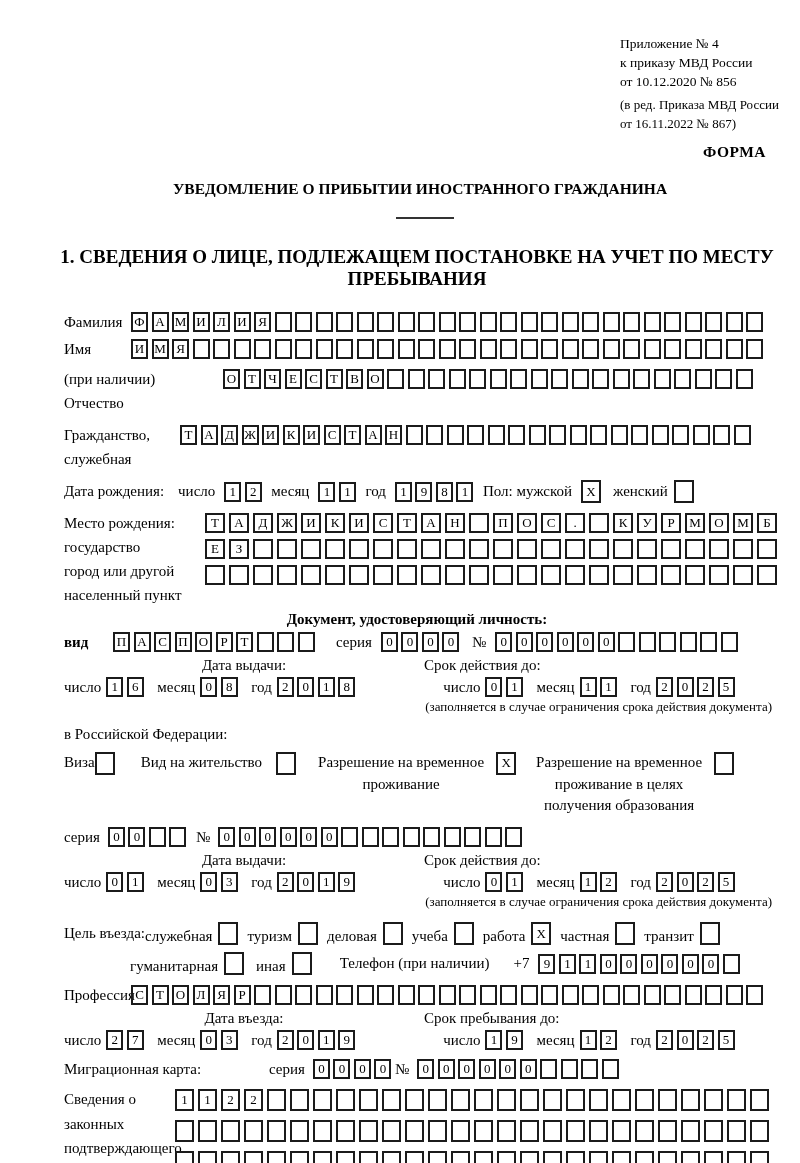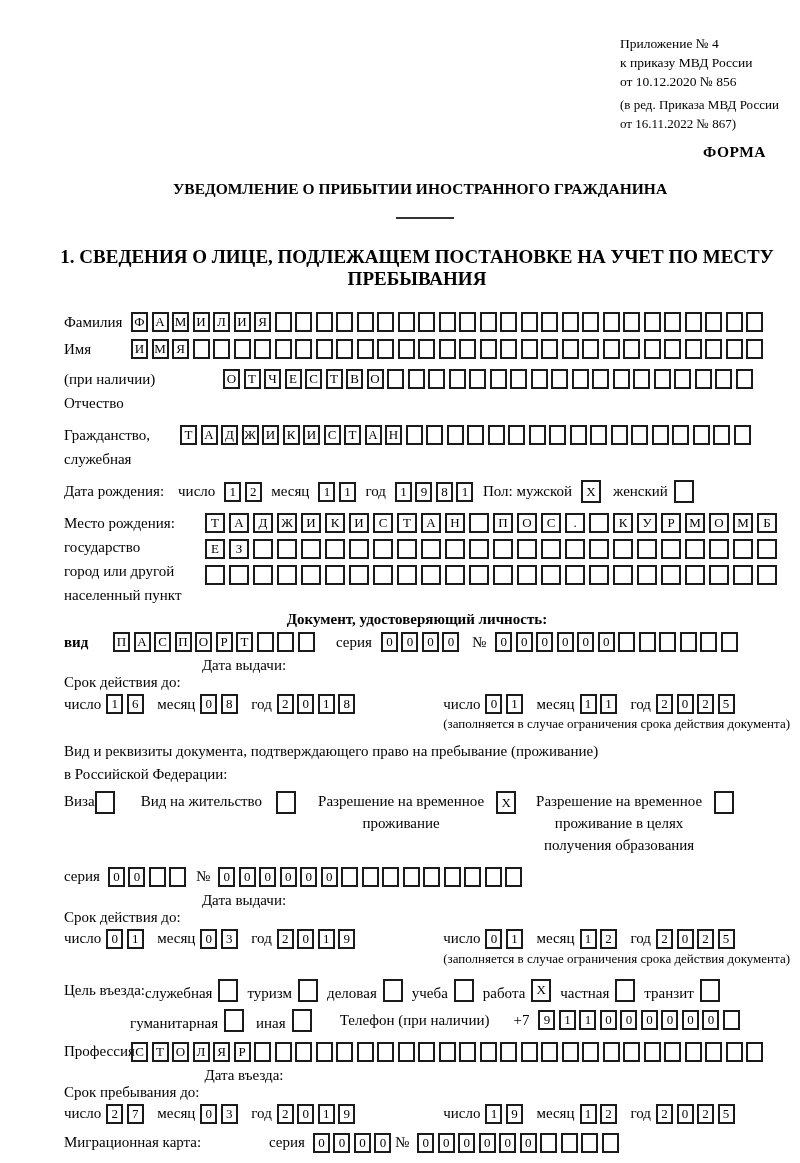--- a/index.html
+++ b/index.html
@@ -47,29 +47,29 @@
   .g4 { width:9px; flex:none; } .g6 { width:6px; flex:none; }
 
   .bp-rows .cells { margin-bottom:6px; }
   .bp .cell { width:20px; height:20px; margin-right:4px; }
 
   .center-bold { text-align:center; font-weight:bold; font-size:15px; margin:4px 0 2px -30px; }
 
   .r-vid { margin-top:4px; }
   .r-vid .lbl { width:49px;font-weight:bold; }
 
-  .dheads { display:flex; font-size:15px; margin-top:5px;flex-direction:column; }
+  .dheads { display:flex; font-size:15px; margin-top:5px; }
   .dh-left { width:360px; text-align:center; flex:none; }
   .dh-right { flex:1; margin-right:30px; }
   .daterow { display:flex; align-items:center; font-size:15px; margin-top:3px; }
   .dgroup { display:flex; align-items:center; }
   .dgroup .t { margin:0 5px 0 0; }
   .dgroup .cells { margin-right:10px; }
   .dg-right { margin-left:auto; margin-right:52px; }
-  .fine { font-size:13px; text-align:right; padding-right:10px; margin-top:2px; }
+  .fine { font-size:13px; text-align:right; padding-right:28px; margin-top:2px; }
 
   .intro { font-size:15px; line-height:1.5; margin-top:8px; }
 
   .chkrow { display:flex; align-items:flex-start; font-size:15px; margin-top:6px; }
   .chk { display:flex; align-items:flex-start; }
   .chk .cell { width:20px; height:23px; margin:0; }
   .chk .clbl { text-align:center; line-height:1.45; }
   .chkgap { flex:none; }
 
   .r-series { margin-top:10px; }
@@ -476,21 +476,20 @@
             <span class="cell">2</span>
             <span class="cell">0</span>
             <span class="cell">2</span>
             <span class="cell">5</span>
           </span>
     </span>
   </div>
   <div class="fine">(заполняется в случае ограничения срока действия документа)</div>
 
   <div class="intro">
-    <div>Вид и реквизиты документа, подтверждающего право на пребывание (проживание)</div>
     <div>в Российской Федерации:</div>
   </div>
 
   <div class="chkrow">
     <span class="chk">
       <span class="clbl">Виза</span>
       <span class="cells">
             <span class="cell"></span>
           </span>
     </span>

